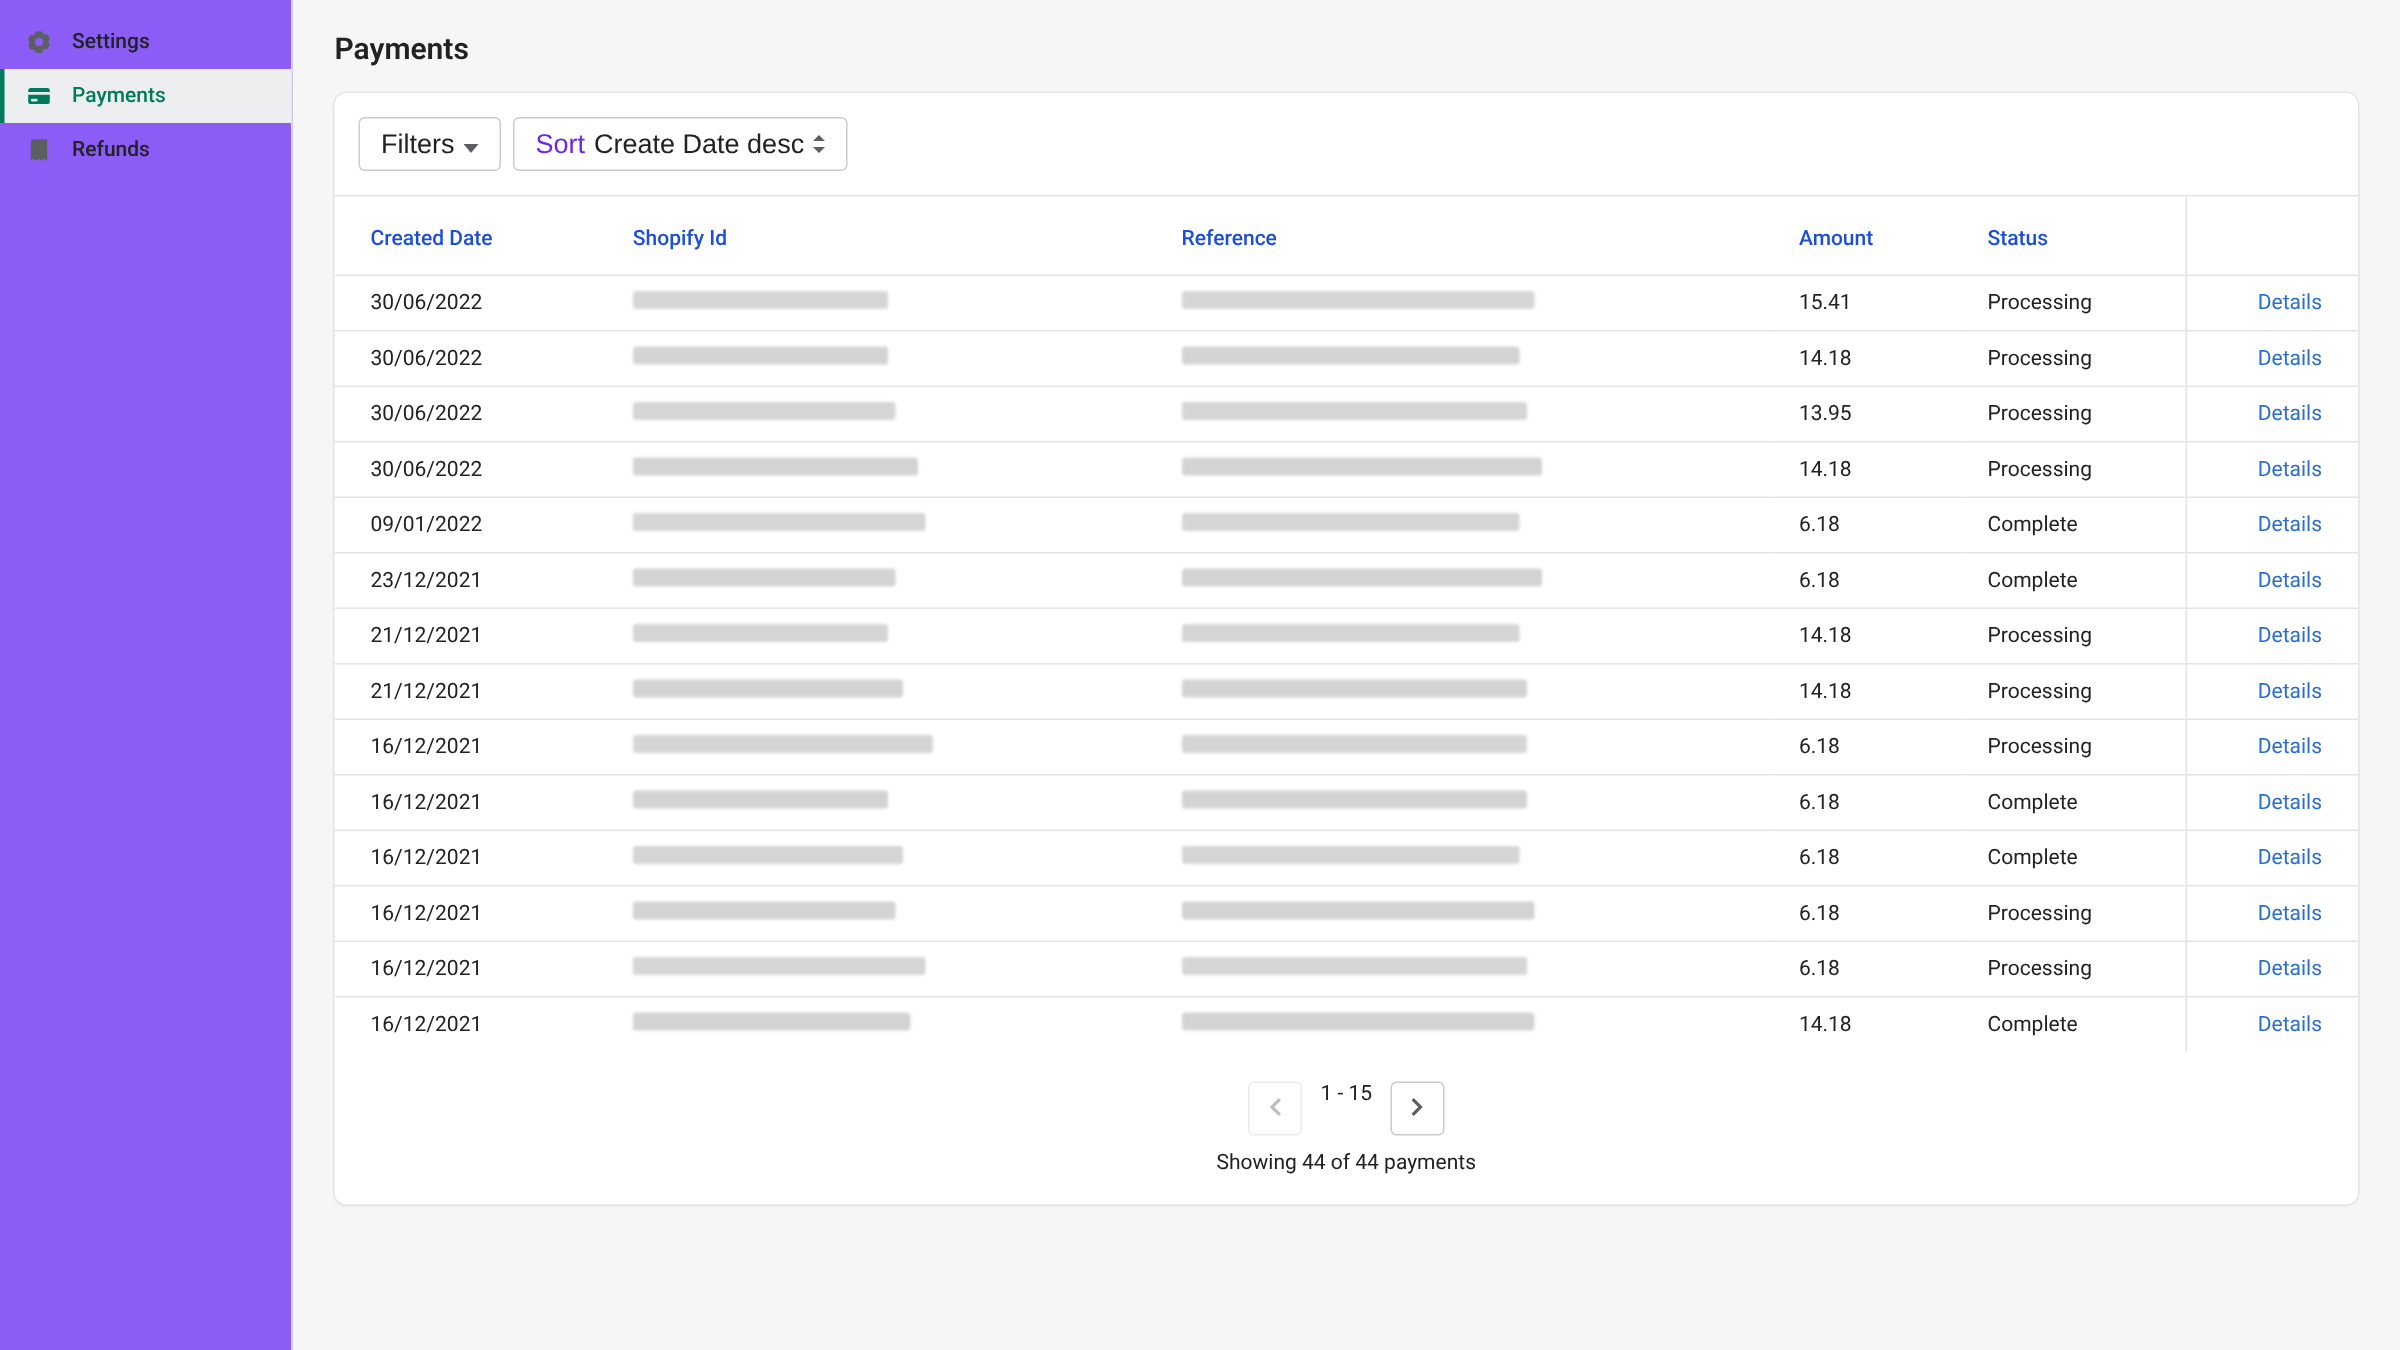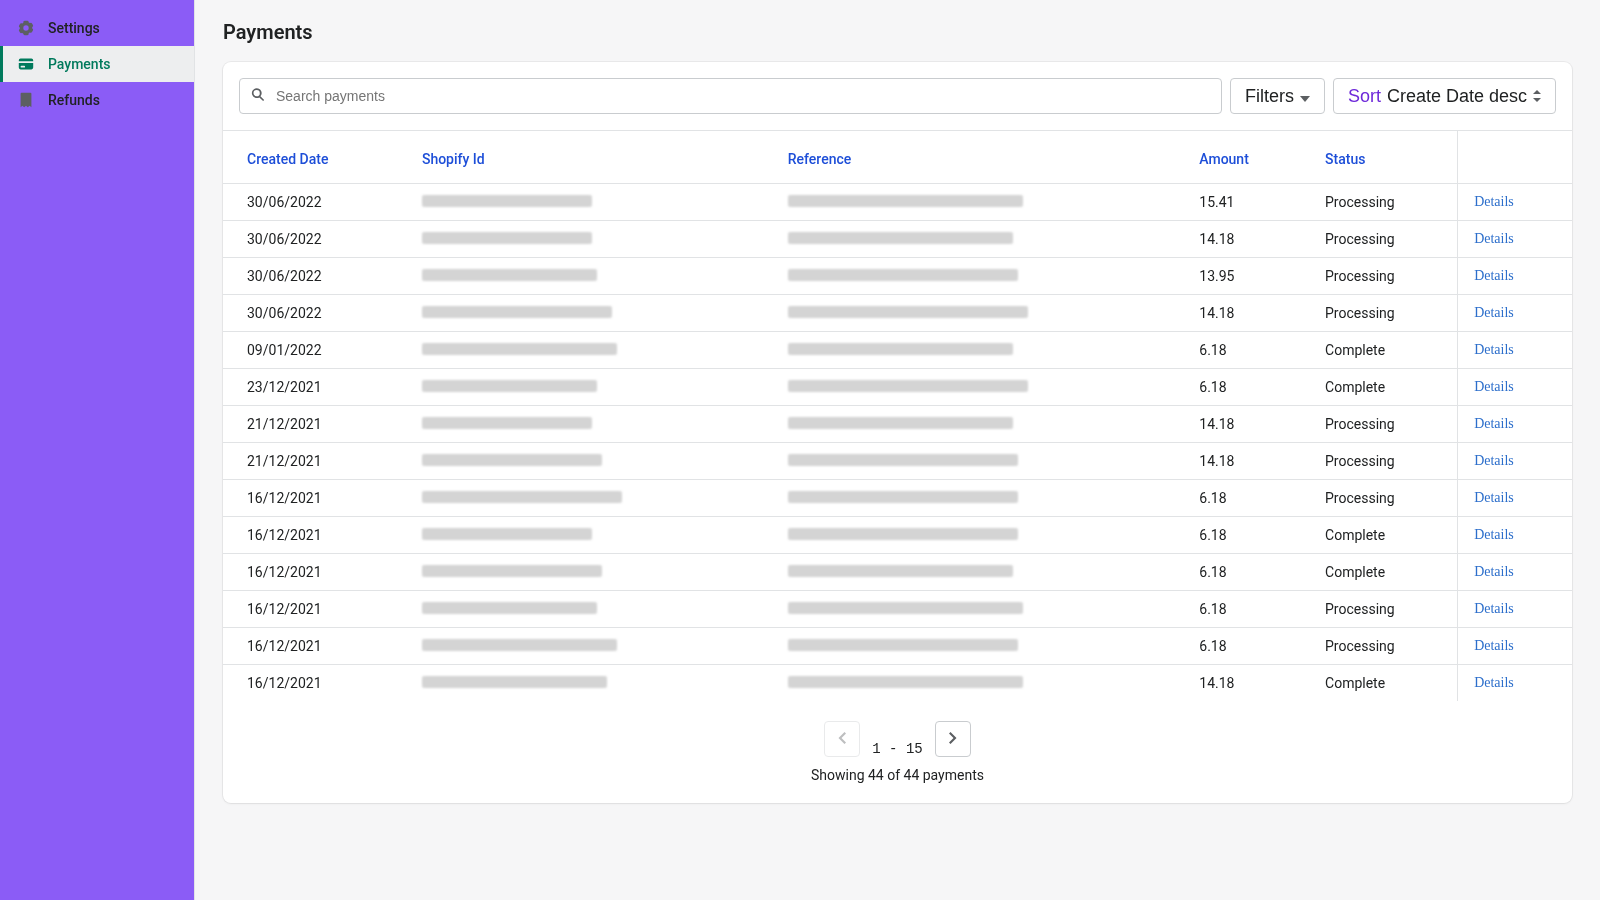--- a/index.html
+++ b/index.html
@@ -118,47 +118,45 @@
       border-top: 1px solid #e1e3e5;
       font-size: 14px;
       color: #202223;
     }
     .table th:first-child, .table td:first-child {
       padding-left: 24px;
     }
     .table th:last-child, .table td:last-child {
       padding-right: 24px;
       border-left: 1px solid #e1e3e5;
-      text-align: left;
+      text-align: right;
       width: 100px;
-      font-family: Liberation Serif, serif;
     }
     .redacted {
       display: inline-block;
       height: 12px;
       background: repeating-linear-gradient(0deg, #b5b5b5 0px, #d0d0d0 1px, #b5b5b5 2px);
       border-radius: 2px;
       filter: blur(1px);
       opacity: 0.7;
     }
     .details-link {
       color: #2c6ecb;
       text-decoration: none;
       cursor: pointer;
     }
     .pagination {
       padding: 20px;
       text-align: center;
     }
     .pagination-controls {
       display: inline-flex;
-      align-items: flex-end;
+      align-items: flex-start;
       gap: 8px;
       margin-bottom: 10px;
-      font-family: Liberation Mono, monospace;
     }
     .pag-btn {
       width: 36px;
       height: 36px;
       border: 1px solid #c9cccf;
       background: #fff;
       border-radius: 4px;
       cursor: pointer;
       display: flex;
       align-items: center;
@@ -210,28 +208,20 @@
     </span>
     <span>Refunds</span>
   </div>
 </nav>
 
 <main class="main">
   <h1 class="page-title">Payments</h1>
 
   <div class="card">
     <div class="toolbar">
-      <div class="search-wrap">
-        <span class="search-icon">
-          <svg width="18" height="18" viewBox="0 0 20 20" fill="#5c5f62">
-              <path d="M8.5 3a5.5 5.5 0 0 1 4.23 9.02l4.12 4.13-1.2 1.2-4.13-4.12A5.5 5.5 0 1 1 8.5 3Zm0 2a3.5 3.5 0 1 0 0 7 3.5 3.5 0 0 0 0-7Z"></path>
-            </svg>
-        </span>
-        <input class="search-input" type="text" placeholder="Search payments" style="">
-      </div>
       <button class="btn">
         <span>Filters</span>
         <span>
           <svg width="10" height="6" viewBox="0 0 10 6" fill="#5c5f62">
               <path d="M0 0l5 6 5-6H0Z"></path>
             </svg>
         </span>
       </button>
       <button class="btn">
         <span class="muted">Sort</span>

